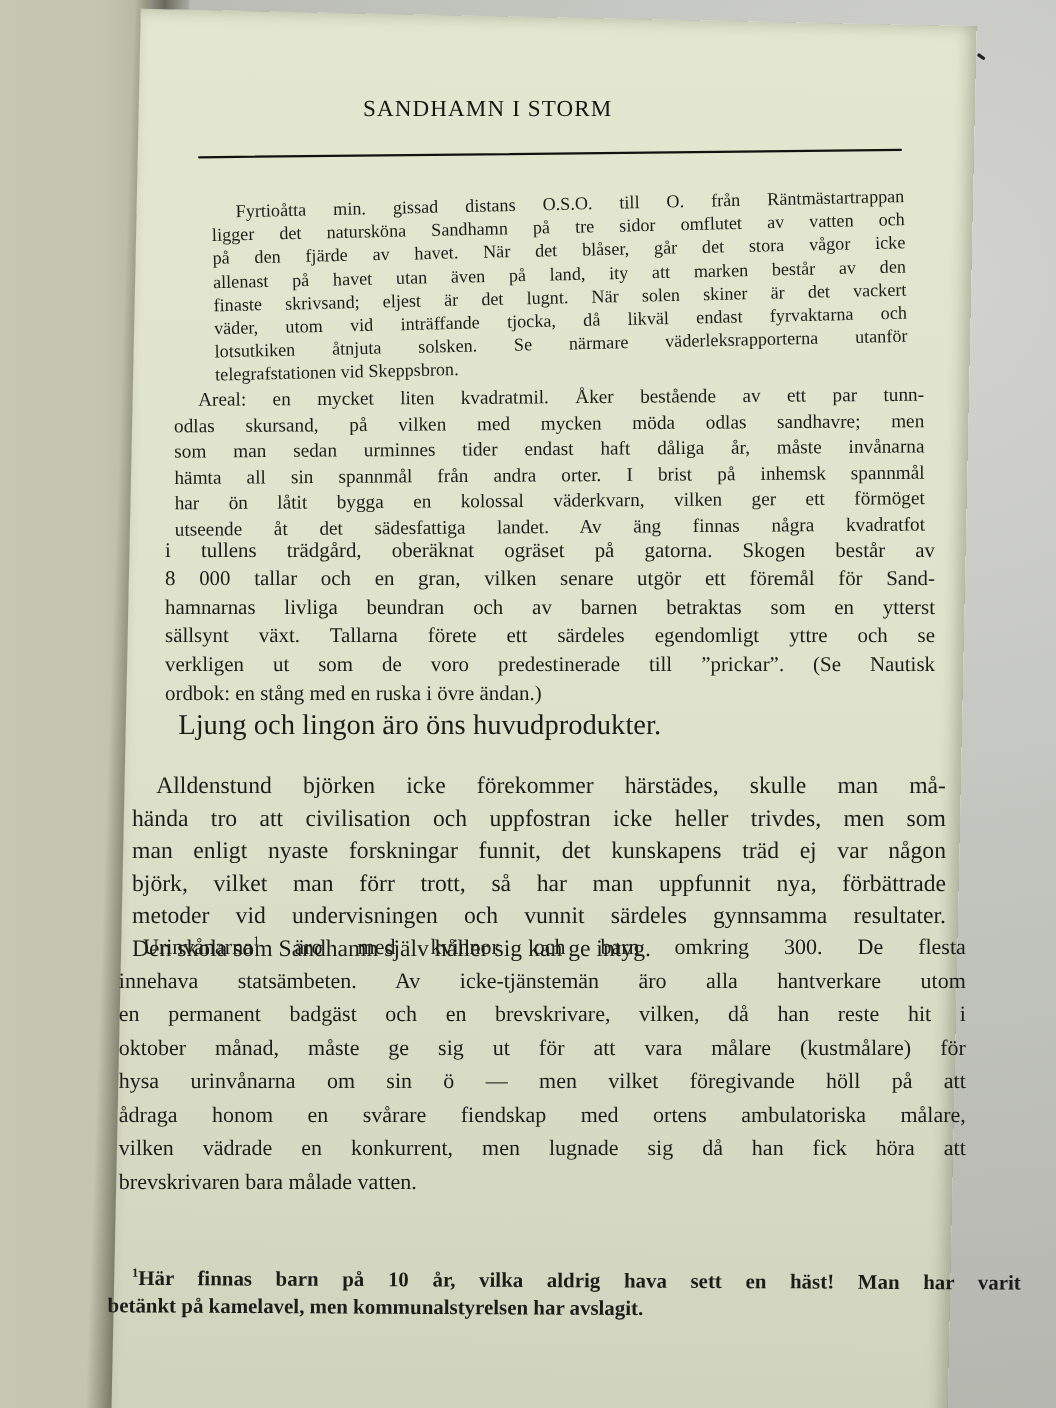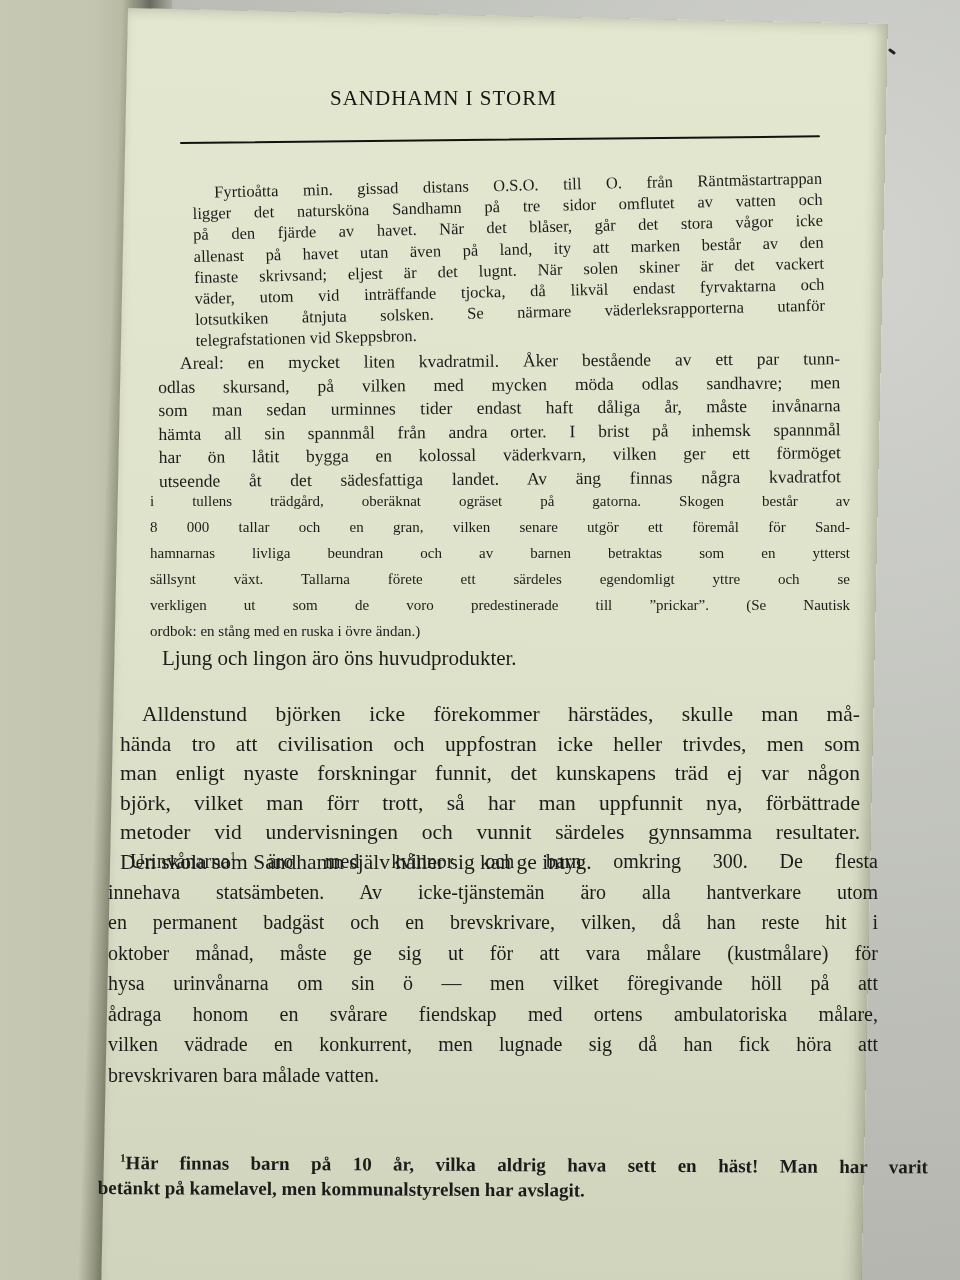--- a/index.html
+++ b/index.html
@@ -51,22 +51,22 @@
     }
     .line {
       display: block;
       text-align: justify;
       text-align-last: justify;
     }
     .line.last { text-align-last: left; }
     .indent { padding-left: 22px; }
     .para1 { left: 192px; top: 182px; width: 630px; font-size: 16.5px; line-height: 21.2px; transform: rotate(-1.3deg); transform-origin: left top; }
     .para2 { left: 158px; top: 352px; width: 682px; font-size: 17.5px; line-height: 23.5px; transform: rotate(-0.4deg); transform-origin: left top; }
-    .para3 { left: 150px; top: 488px; width: 700px; font-size: 15px; line-height: 26px; }
-    .para4 { left: 140px; top: 644px; width: 718px; font-size: 21px; line-height: 29px; }
+    .para3 { left: 150px; top: 488px; width: 700px; font-size: 19px; line-height: 26px; }
+    .para4 { left: 140px; top: 644px; width: 718px; font-size: 26px; line-height: 29px; }
     .para5 { left: 120px; top: 700px; width: 740px; font-size: 21.5px; line-height: 29.5px; }
     .para6 { left: 108px; top: 846px; width: 770px; font-size: 20px; line-height: 30.5px; }
     .footnote { left: 98px; top: 1150px; width: 830px; font-size: 19px; line-height: 25px; font-weight: bold; transform: rotate(0.3deg); transform-origin: left top; }
     .em { }
     sup { font-size: 60%; vertical-align: super; line-height: 0; }
     .corner-mark {
       position: absolute; left: 888px; top: 50px; width: 8px; height: 3px;
       background: #222; transform: rotate(35deg); border-radius: 2px;
     }
   </style>

